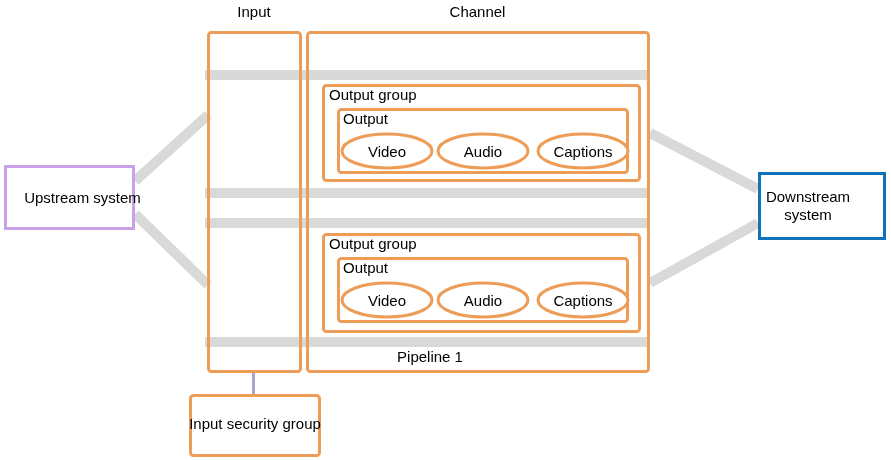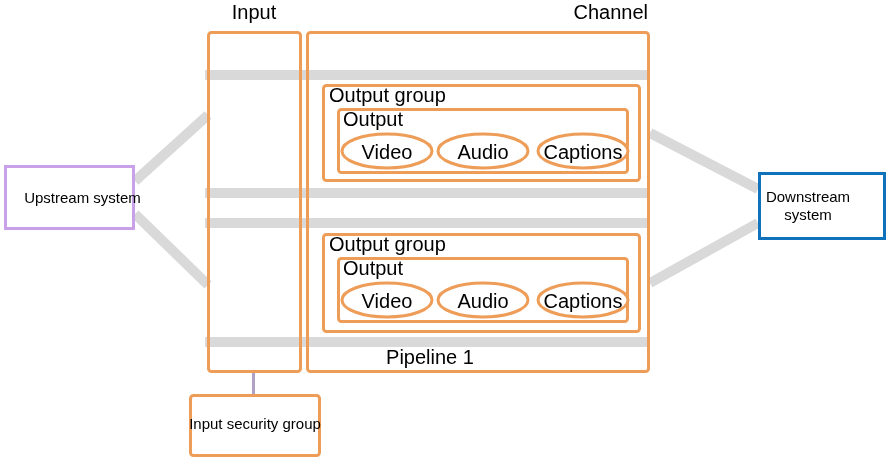--- a/index.html
+++ b/index.html
@@ -23,21 +23,21 @@
   .canvas svg{position:absolute;left:0;top:0;}
   .flow{stroke:var(--flow_gray);stroke-width:10;fill:none;}
   .conn{stroke:var(--connector_purple);stroke-width:3;fill:none;}
   .orect{stroke:var(--box_orange);stroke-width:3;fill:none;}
   .orect-filled{stroke:var(--box_orange);stroke-width:3;fill:#fff;}
   .oellipse{stroke:var(--box_orange);stroke-width:3;fill:#fff;}
   .prect{stroke:var(--box_purple);stroke-width:3;fill:#fff;}
   .brect{stroke:var(--box_blue);stroke-width:3;fill:#fff;}
   .lbl{
     position:absolute;
-    font-size:20px;line-height:18px;
+    font-size:15px;line-height:18px;
     white-space:nowrap;
   }
   .lbl.center{text-align:center;}
   .boxlbl{
     position:absolute;display:flex;
     align-items:center;justify-content:center;
     text-align:center;font-size:15px;line-height:18px;
   }
 </style>
 </head>
@@ -72,21 +72,21 @@
     <ellipse class="oellipse" cx="387" cy="300" rx="45" ry="17"></ellipse>
     <ellipse class="oellipse" cx="483" cy="300" rx="45" ry="17"></ellipse>
     <ellipse class="oellipse" cx="583" cy="300" rx="45" ry="17"></ellipse>
 
     <rect class="prect" x="5.5" y="166.5" width="128" height="62"></rect>
     <rect class="brect" x="759.5" y="173.5" width="125" height="65"></rect>
     <rect class="orect-filled" x="190.5" y="395.5" width="129" height="60" rx="3"></rect>
   </svg>
 
   <div class="lbl center" style="left:208px;top:3px;width:92px;">Input</div>
-  <div class="lbl center" style="left:307px;top:3px;width:341px;text-align:right;">Channel</div>
+  <div class="lbl center" style="left:307px;top:3px;width:341px;">Channel</div>
 
   <div class="lbl center" style="left:360px;top:348px;width:140px;">Pipeline 1</div>
 
   <div class="lbl" style="left:329px;top:86px;">Output group</div>
   <div class="lbl" style="left:343px;top:110px;">Output</div>
   <div class="lbl center" style="left:342px;top:143px;width:90px;">Video</div>
   <div class="lbl center" style="left:438px;top:143px;width:90px;">Audio</div>
   <div class="lbl center" style="left:538px;top:143px;width:90px;">Captions</div>
 
   <div class="lbl" style="left:329px;top:235px;">Output group</div>

